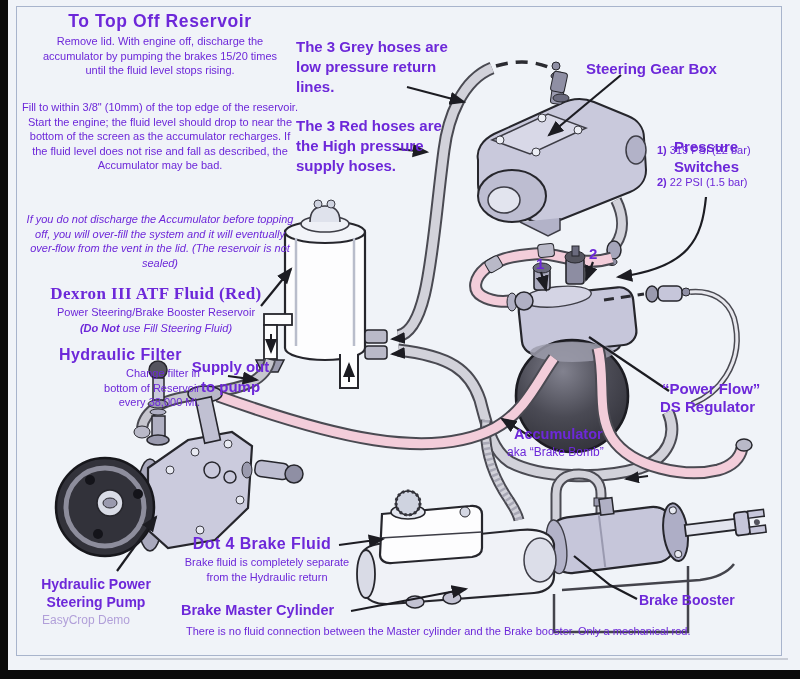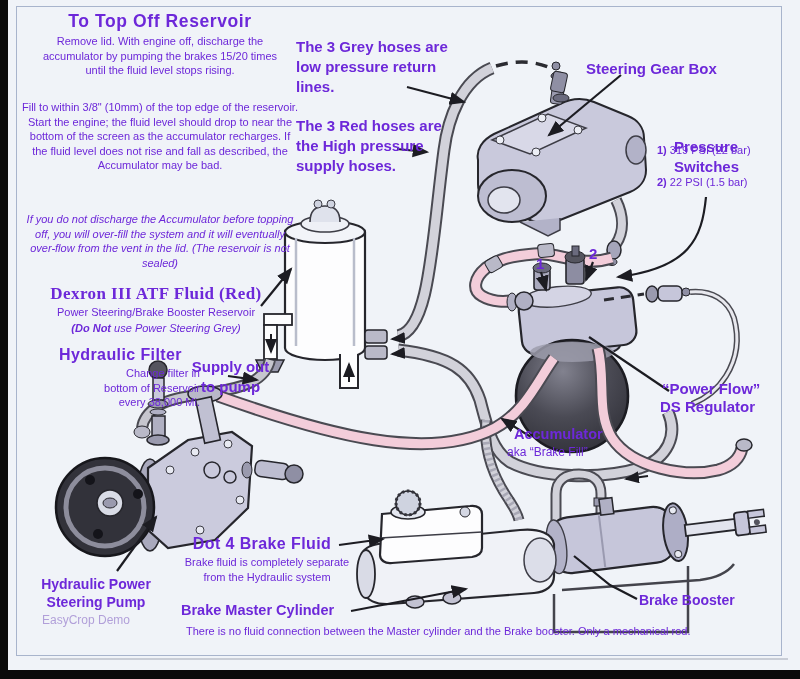--- a/index.html
+++ b/index.html
@@ -262,21 +262,21 @@
     </g>
   </svg>
 
   <div class="lbl b c fs175" style="left:35px;top:10px;width:250px;">To Top Off Reservoir</div>
   <div class="lbl c fs125" style="left:32px;top:34px;width:256px;">Remove lid. With engine off, discharge the accumulator by pumping the brakes 15/20 times until the fluid level stops rising.</div>
   <div class="lbl c fs125" style="left:22px;top:100px;width:276px;">Fill to within 3/8" (10mm) of the top edge of the reservoir. Start the engine; the fluid level should drop to near the bottom of the screen as the accumulator recharges. If the fluid level does not rise and fall as described, the Accumulator may be bad.</div>
   <div class="lbl c i fs125" style="left:24px;top:212px;width:272px;">If you do not discharge the Accumulator before topping off, you will over-fill the system and it will eventually over-flow from the vent in the lid. (The reservoir is not sealed)</div>
 
   <div class="lbl b c fs17" style="left:22px;top:283px;width:268px;font-family:Liberation Serif, serif;">Dexron III ATF Fluid (Red)</div>
   <div class="lbl c fs125" style="left:22px;top:305px;width:268px;">Power Steering/Brake Booster Reservoir</div>
-  <div class="lbl c i fs125" style="left:22px;top:321px;width:268px;"><span class="b">(Do Not</span><span> use Power Steering Grey)</span></div>
+  <div class="lbl c i fs125" style="left:22px;top:321px;width:268px;"><span class="b">(Do Not</span><span> use Fill Steering Fluid)</span></div>
 
   <div class="lbl b c fs16" style="left:28px;top:344px;width:185px;">Hydraulic Filter</div>
   <div class="lbl c fs125 pre" style="left:40px;top:366px;width:160px;text-align:right;">Change filter in
 bottom of Reservoir
 every 38,000 Mi.</div>
 
   <div class="lbl b c fs135 pre" style="left:183px;top:357px;width:95px;">Supply out
 to pump</div>
 
   <div class="lbl b fs135 pre" style="left:296px;top:37px;width:160px;">The 3 Grey hoses are
@@ -292,25 +292,25 @@
   <div class="lbl fs125" style="left:657px;top:143px;"><span class="b">1)</span><span> 319 PSI (22 bar)</span></div>
   <div class="lbl fs125" style="left:657px;top:175px;"><span class="b">2)</span><span> 22 PSI (1.5 bar)</span></div>
 
   <div class="lbl b fs15" style="left:536px;top:254px;">1</div>
   <div class="lbl b fs15" style="left:589px;top:244px;">2</div>
 
   <div class="lbl b fs135" style="left:662px;top:379px;">“Power Flow”</div>
   <div class="lbl b fs135" style="left:660px;top:397px;">DS Regulator</div>
 
   <div class="lbl b fs145" style="left:514px;top:425px;">Accumulator</div>
-  <div class="lbl fs12" style="left:507px;top:445px;">aka “Brake Fill”</div>
+  <div class="lbl fs12" style="left:507px;top:445px;">aka “Brake Bomb”</div>
 
   <div class="lbl b c fs16" style="left:178px;top:533px;width:168px;">Dot 4 Brake Fluid</div>
   <div class="lbl c fs125 pre" style="left:168px;top:555px;width:198px;">Brake fluid is completely separate
-from the Hydraulic system</div>
+from the Hydraulic return</div>
 
   <div class="lbl b fs145" style="left:181px;top:601px;">Brake Master Cylinder</div>
   <div class="lbl fs125" style="left:186px;top:624px;width:585px;">There is no fluid connection between the Master cylinder and the Brake booster. Only a mechanical rod.</div>
 
   <div class="lbl b c fs14 pre" style="left:26px;top:575px;width:140px;">Hydraulic Power
 Steering Pump</div>
   <div class="lbl fs12" id="watermark" style="left:22px;top:613px;margin-left:20px;">EasyCrop Demo</div>
 
   <div class="lbl b fs14" style="left:639px;top:591px;">Brake Booster</div>
 

